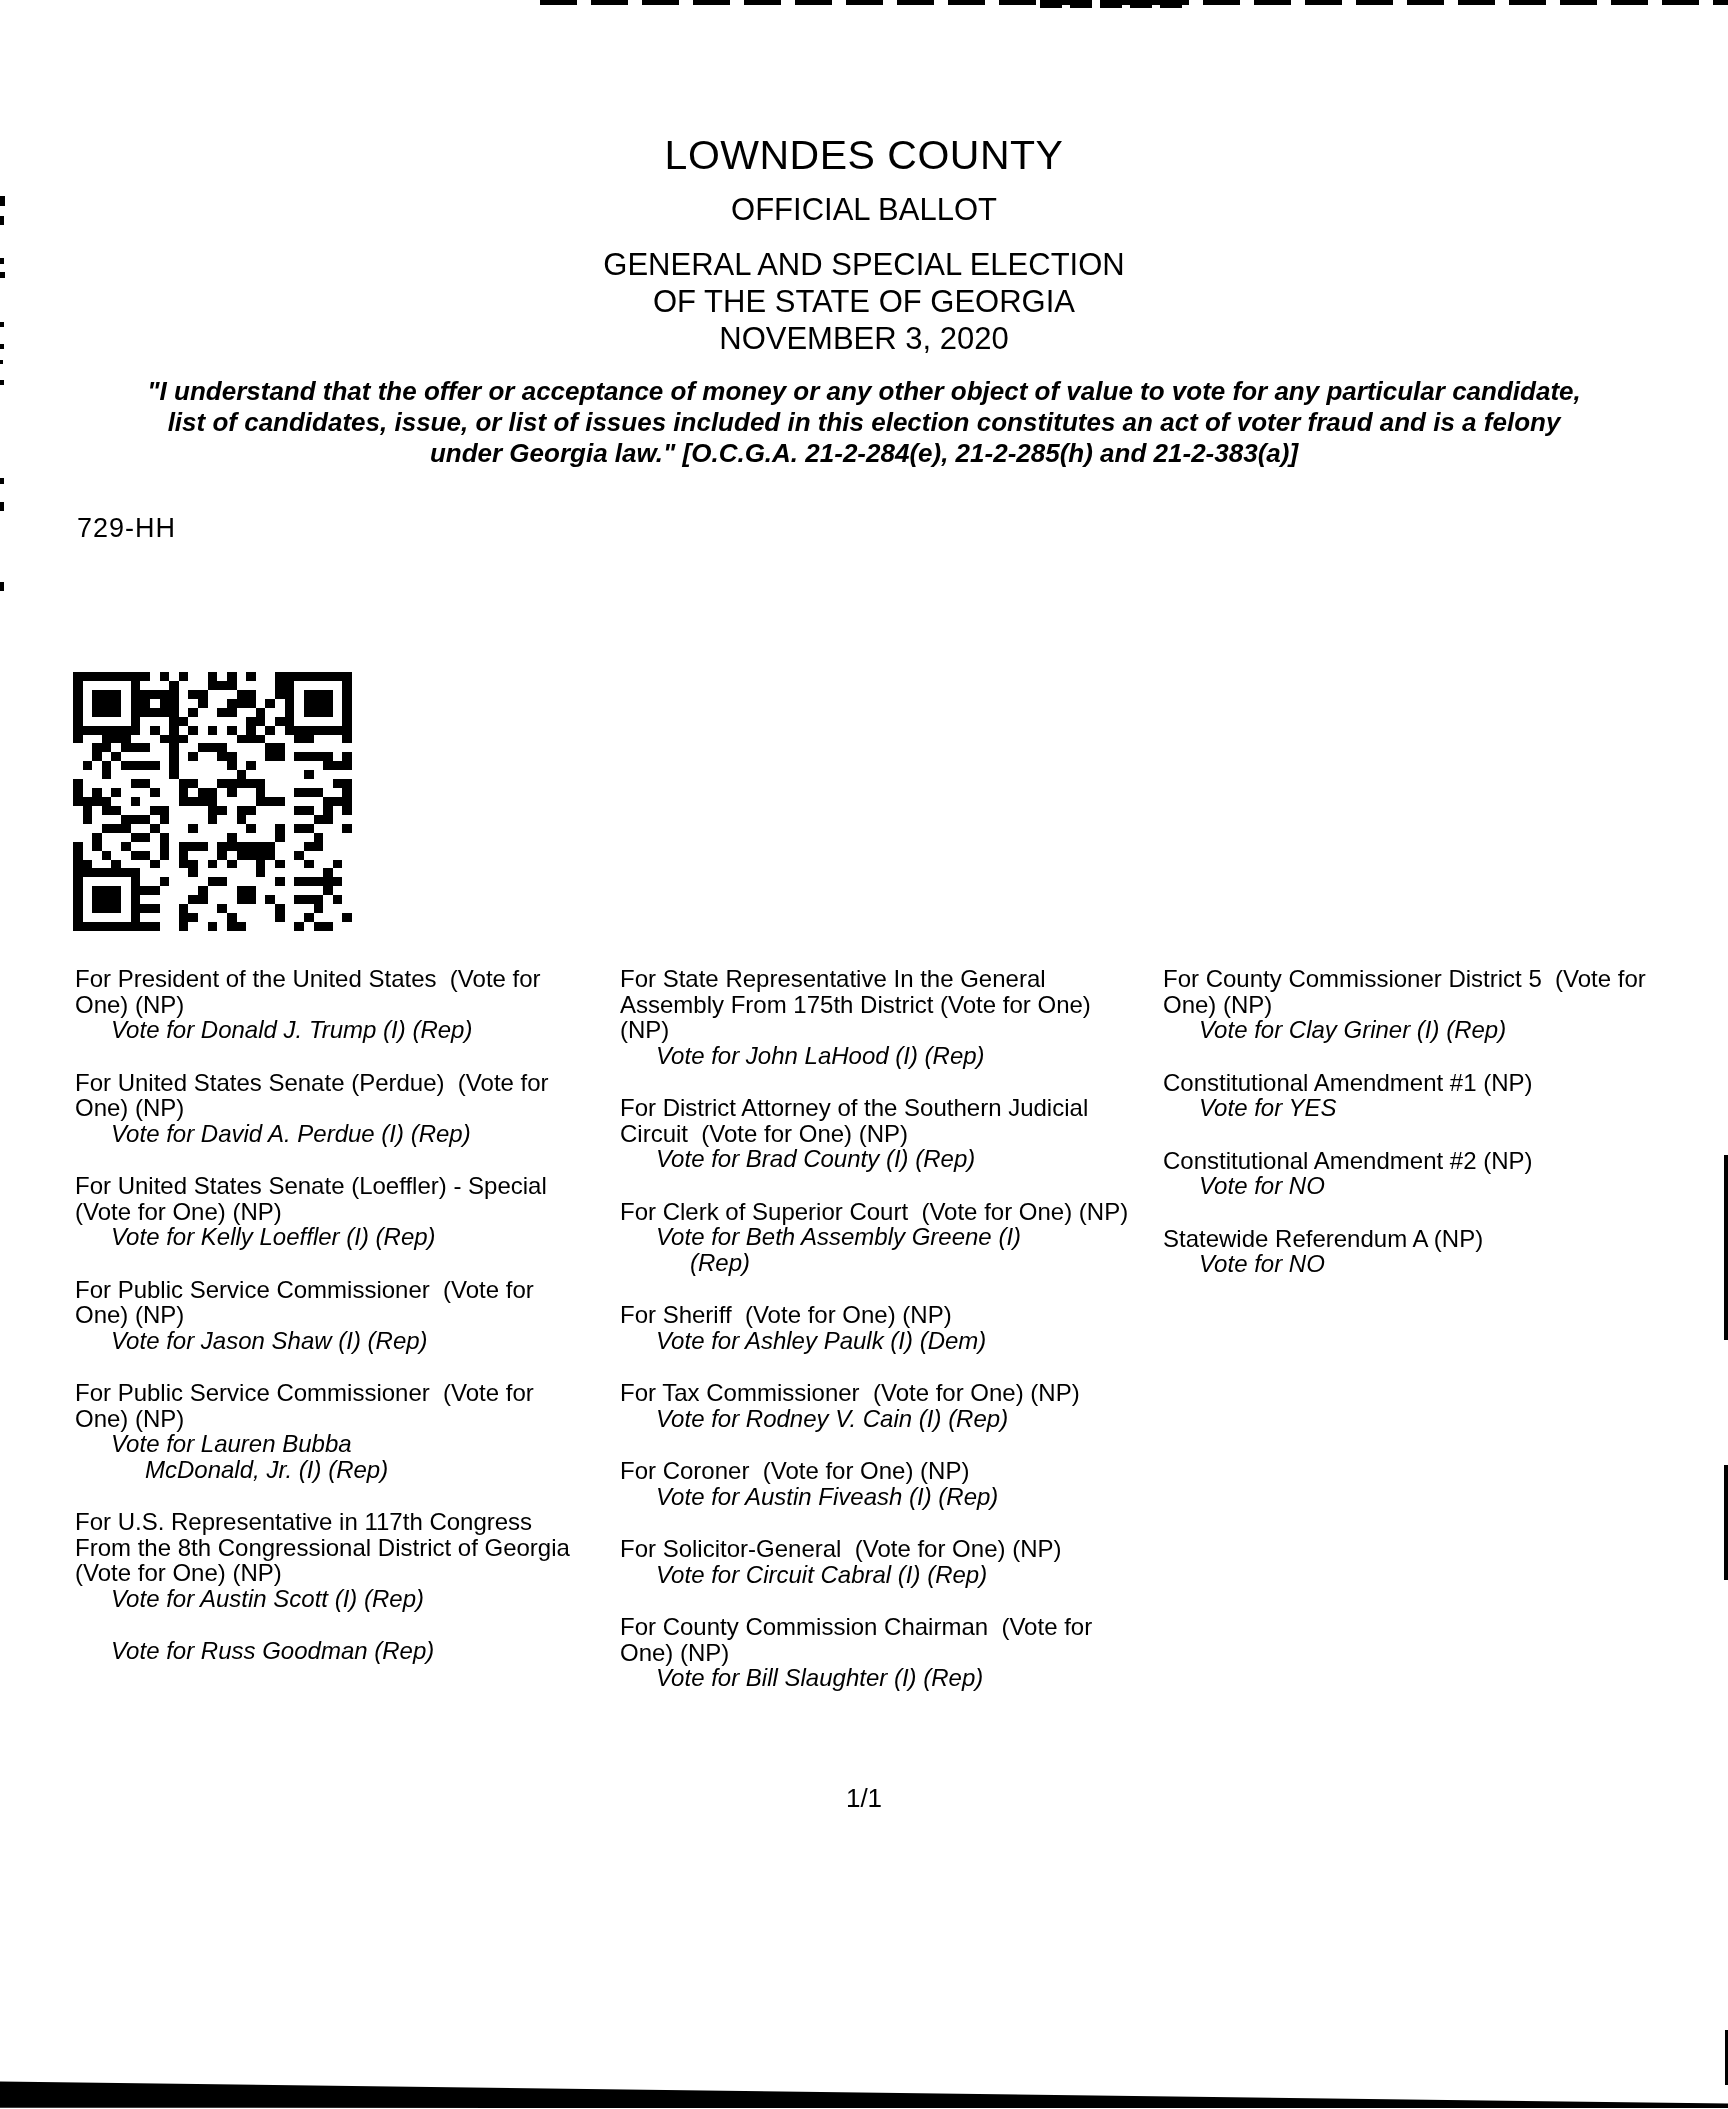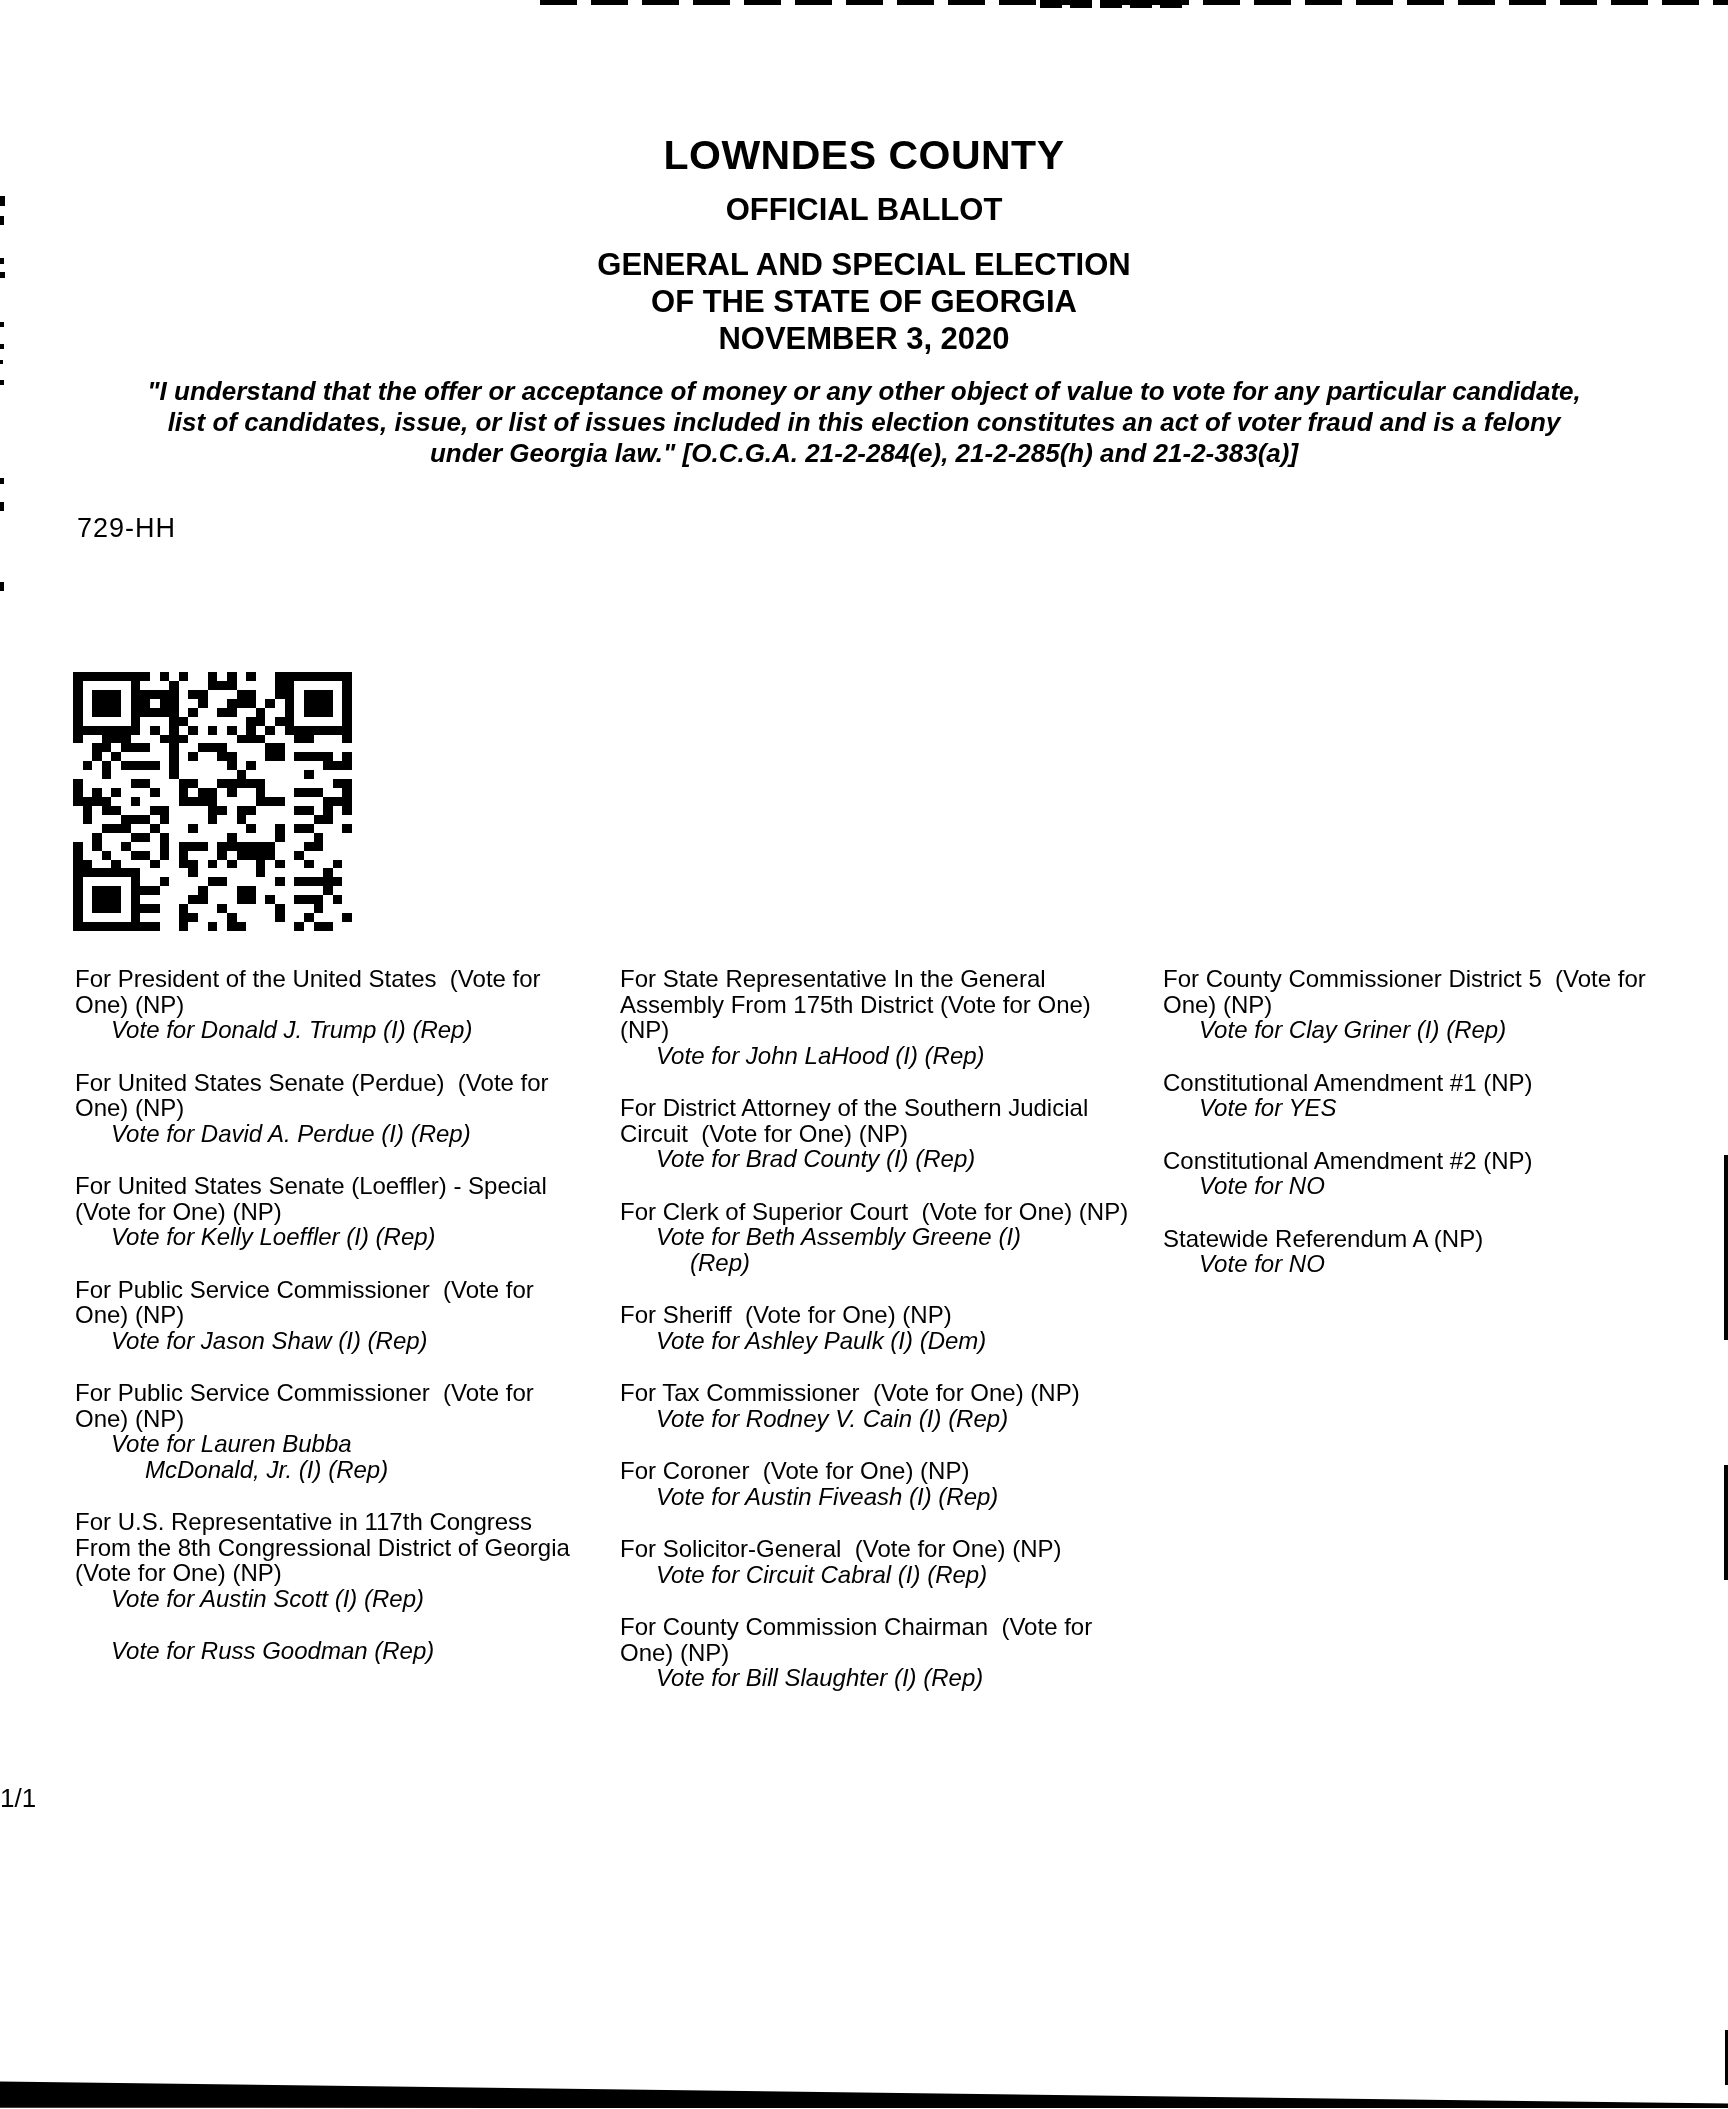--- a/index.html
+++ b/index.html
@@ -3,21 +3,21 @@
 <meta charset="utf-8">
 <style>
   html,body { margin:0; padding:0; background:#e8e8e8; }
   .page {
     position:relative; width:1728px; height:2109px; margin:0 auto;
     background:#ffffff; color:#000;
     font-family:"Liberation Sans", sans-serif;
     overflow:hidden;
   }
   
-  .hdr { position:absolute; left:0; width:100%; text-align:center; font-weight:bold; white-space:pre; }
+  .hdr { position:absolute; left:0; width:100%; text-align:center; font-weight:normal; white-space:pre; }
   .hdr-county   { top:132px; font-size:41px; letter-spacing:0.5px; }
   .hdr-ballot   { top:192px; font-size:31px; }
   .hdr-el1      { top:247px; font-size:31px; }
   .hdr-el2      { top:284px; font-size:31px; }
   .hdr-date     { top:321px; font-size:31px; }
   .disclaimer {
     position:absolute; top:376px; left:54px; width:1620px;
     text-align:center; font-style:italic; font-weight:bold;
     font-size:26px; line-height:31px; white-space:pre-wrap;
   }
@@ -26,21 +26,21 @@
   .qr { position:absolute; left:73px; top:672px; width:279px; height:259px; }
   
   .col { position:absolute; top:966px; width:515px; font-size:24px; line-height:25.5px; }
   .col-1 { left:75px; }
   .col-2 { left:620px; }
   .col-3 { left:1163px; }
   .contest { margin:0 0 27px 0; }
   .contest .title { display:block; white-space:pre-wrap; }
   .contest .vote  { display:block; white-space:pre-wrap; padding-left:70px; text-indent:-34px;font-style:italic; }
   
-  .page-number { position:absolute; top:1783px; left:0; width:100%; text-align:left; font-size:26px; }
+  .page-number { position:absolute; top:1783px; left:0; width:100%; text-align:center; font-size:26px; }
   
   .scan-top {
     position:absolute; top:0; left:540px; right:0; height:5px;
     background:repeating-linear-gradient(90deg,#000 0 37px,transparent 37px 51px);
   }
   .scan-top-2 { position:absolute; top:0; left:1040px; width:150px; height:8px;
     background:repeating-linear-gradient(90deg,#000 0 22px,transparent 22px 30px); }
   .scan-bottom {
     position:absolute; left:0; top:2079px; width:1728px; height:30px; background:#000;
     clip-path:polygon(0 8%, 100% 82%, 100% 97%, 0 96%);

